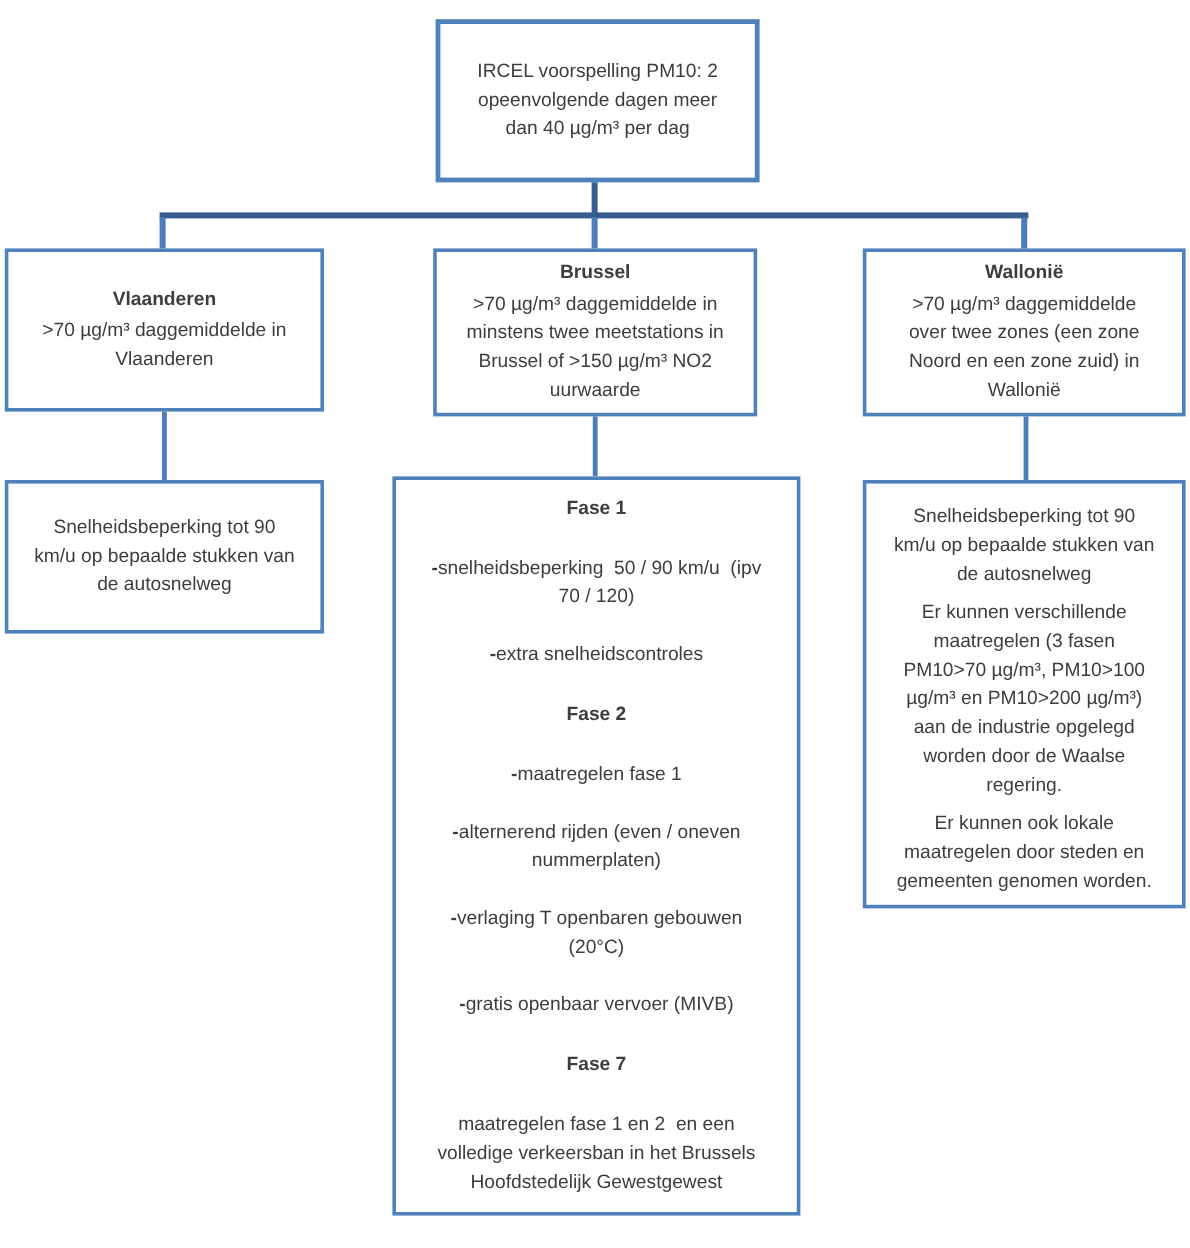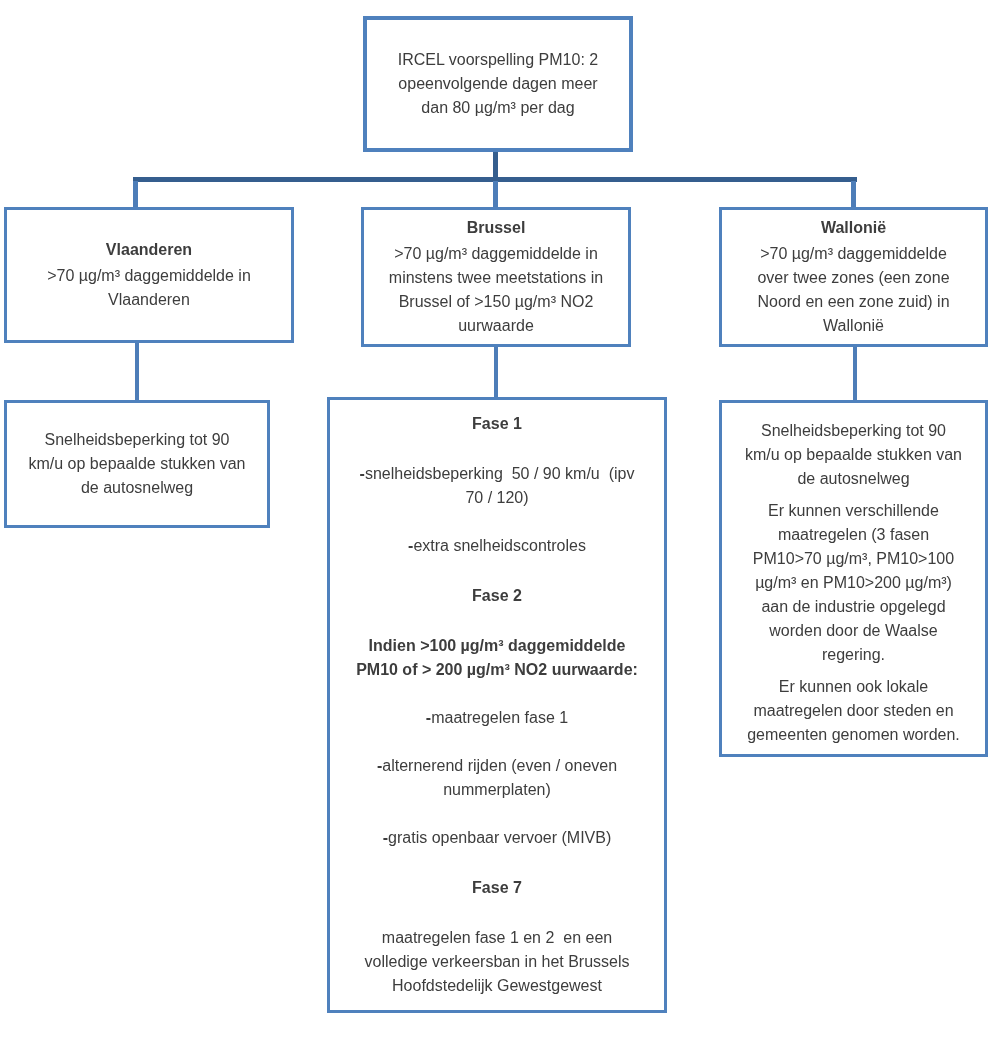--- a/index.html
+++ b/index.html
@@ -43,30 +43,30 @@
   .conn.dark{background:var(--connector-dark);}
 </style>
 </head>
 <body>
 
 <div class="canvas">
 
   <div class="box v-center" style="left:363px;top:16px;width:270px;height:136px;border-width:4px;padding:4px 8px;">
     <div class="pre">IRCEL voorspelling PM10: 2
 opeenvolgende dagen meer
-dan 80 µg/m³ per dag</div>
+dan 40 µg/m³ per dag</div>
   </div>
 
   <div class="conn dark" style="left:493px;top:152px;width:5px;height:29px;"></div>
   <div class="conn dark" style="left:133px;top:177px;width:724px;height:5px;"></div>
   <div class="conn" style="left:133px;top:181px;width:5px;height:27px;"></div>
   <div class="conn" style="left:493px;top:181px;width:5px;height:27px;"></div>
   <div class="conn" style="left:851px;top:181px;width:5px;height:27px;"></div>
 
-  <div class="box v-center" style="left:4px;top:207px;width:290px;height:136px;padding:4px 6px;">
+  <div class="box v-center" style="left:4px;top:207px;width:266px;height:136px;padding:4px 6px;">
     <div class="box-title">Vlaanderen</div>
     <div class="pre">&gt;70 µg/m³ daggemiddelde in
 Vlaanderen</div>
   </div>
 
   <div class="box v-center" style="left:361px;top:207px;width:270px;height:140px;padding:12px 4px;">
     <div class="box-title">Brussel</div>
     <div class="pre">&gt;70 µg/m³ daggemiddelde in
 minstens twee meetstations in
 Brussel of &gt;150 µg/m³ NO2
@@ -90,25 +90,25 @@
 km/u op bepaalde stukken van
 de autosnelweg</p>
   </div>
 
   <div class="box v-top" style="left:327px;top:397px;width:340px;height:616px;padding:6px 2px;gap:16px;">
     <p class="para heading">Fase 1</p>
     <p class="para"><b class="dash">-</b><span>snelheidsbeperking  50 / 90 km/u  (ipv
 70 / 120)</span></p>
     <p class="para"><b class="dash">-</b><span>extra snelheidscontroles</span></p>
     <p class="para heading">Fase 2</p>
-    <p class="para strong">Indien &gt;100 µg/m³ daggemiddelde
-PM10 of &gt; 200 µg/m³ NO2 uurwaarde:</p>
     <p class="para"><b class="dash">-</b><span>maatregelen fase 1</span></p>
     <p class="para"><b class="dash">-</b><span>alternerend rijden (even / oneven
 nummerplaten)</span></p>
+    <p class="para"><b class="dash">-</b><span>verlaging T openbaren gebouwen
+(20°C)</span></p>
     <p class="para"><b class="dash">-</b><span>gratis openbaar vervoer (MIVB)</span></p>
     <p class="para heading">Fase 7</p>
     <p class="para">maatregelen fase 1 en 2  en een
 volledige verkeersban in het Brussels
 Hoofdstedelijk Gewestgewest</p>
   </div>
 
   <div class="box v-top" style="left:719px;top:400px;width:269px;height:357px;padding:12px 2px;">
     <p class="para">Snelheidsbeperking tot 90
 km/u op bepaalde stukken van

